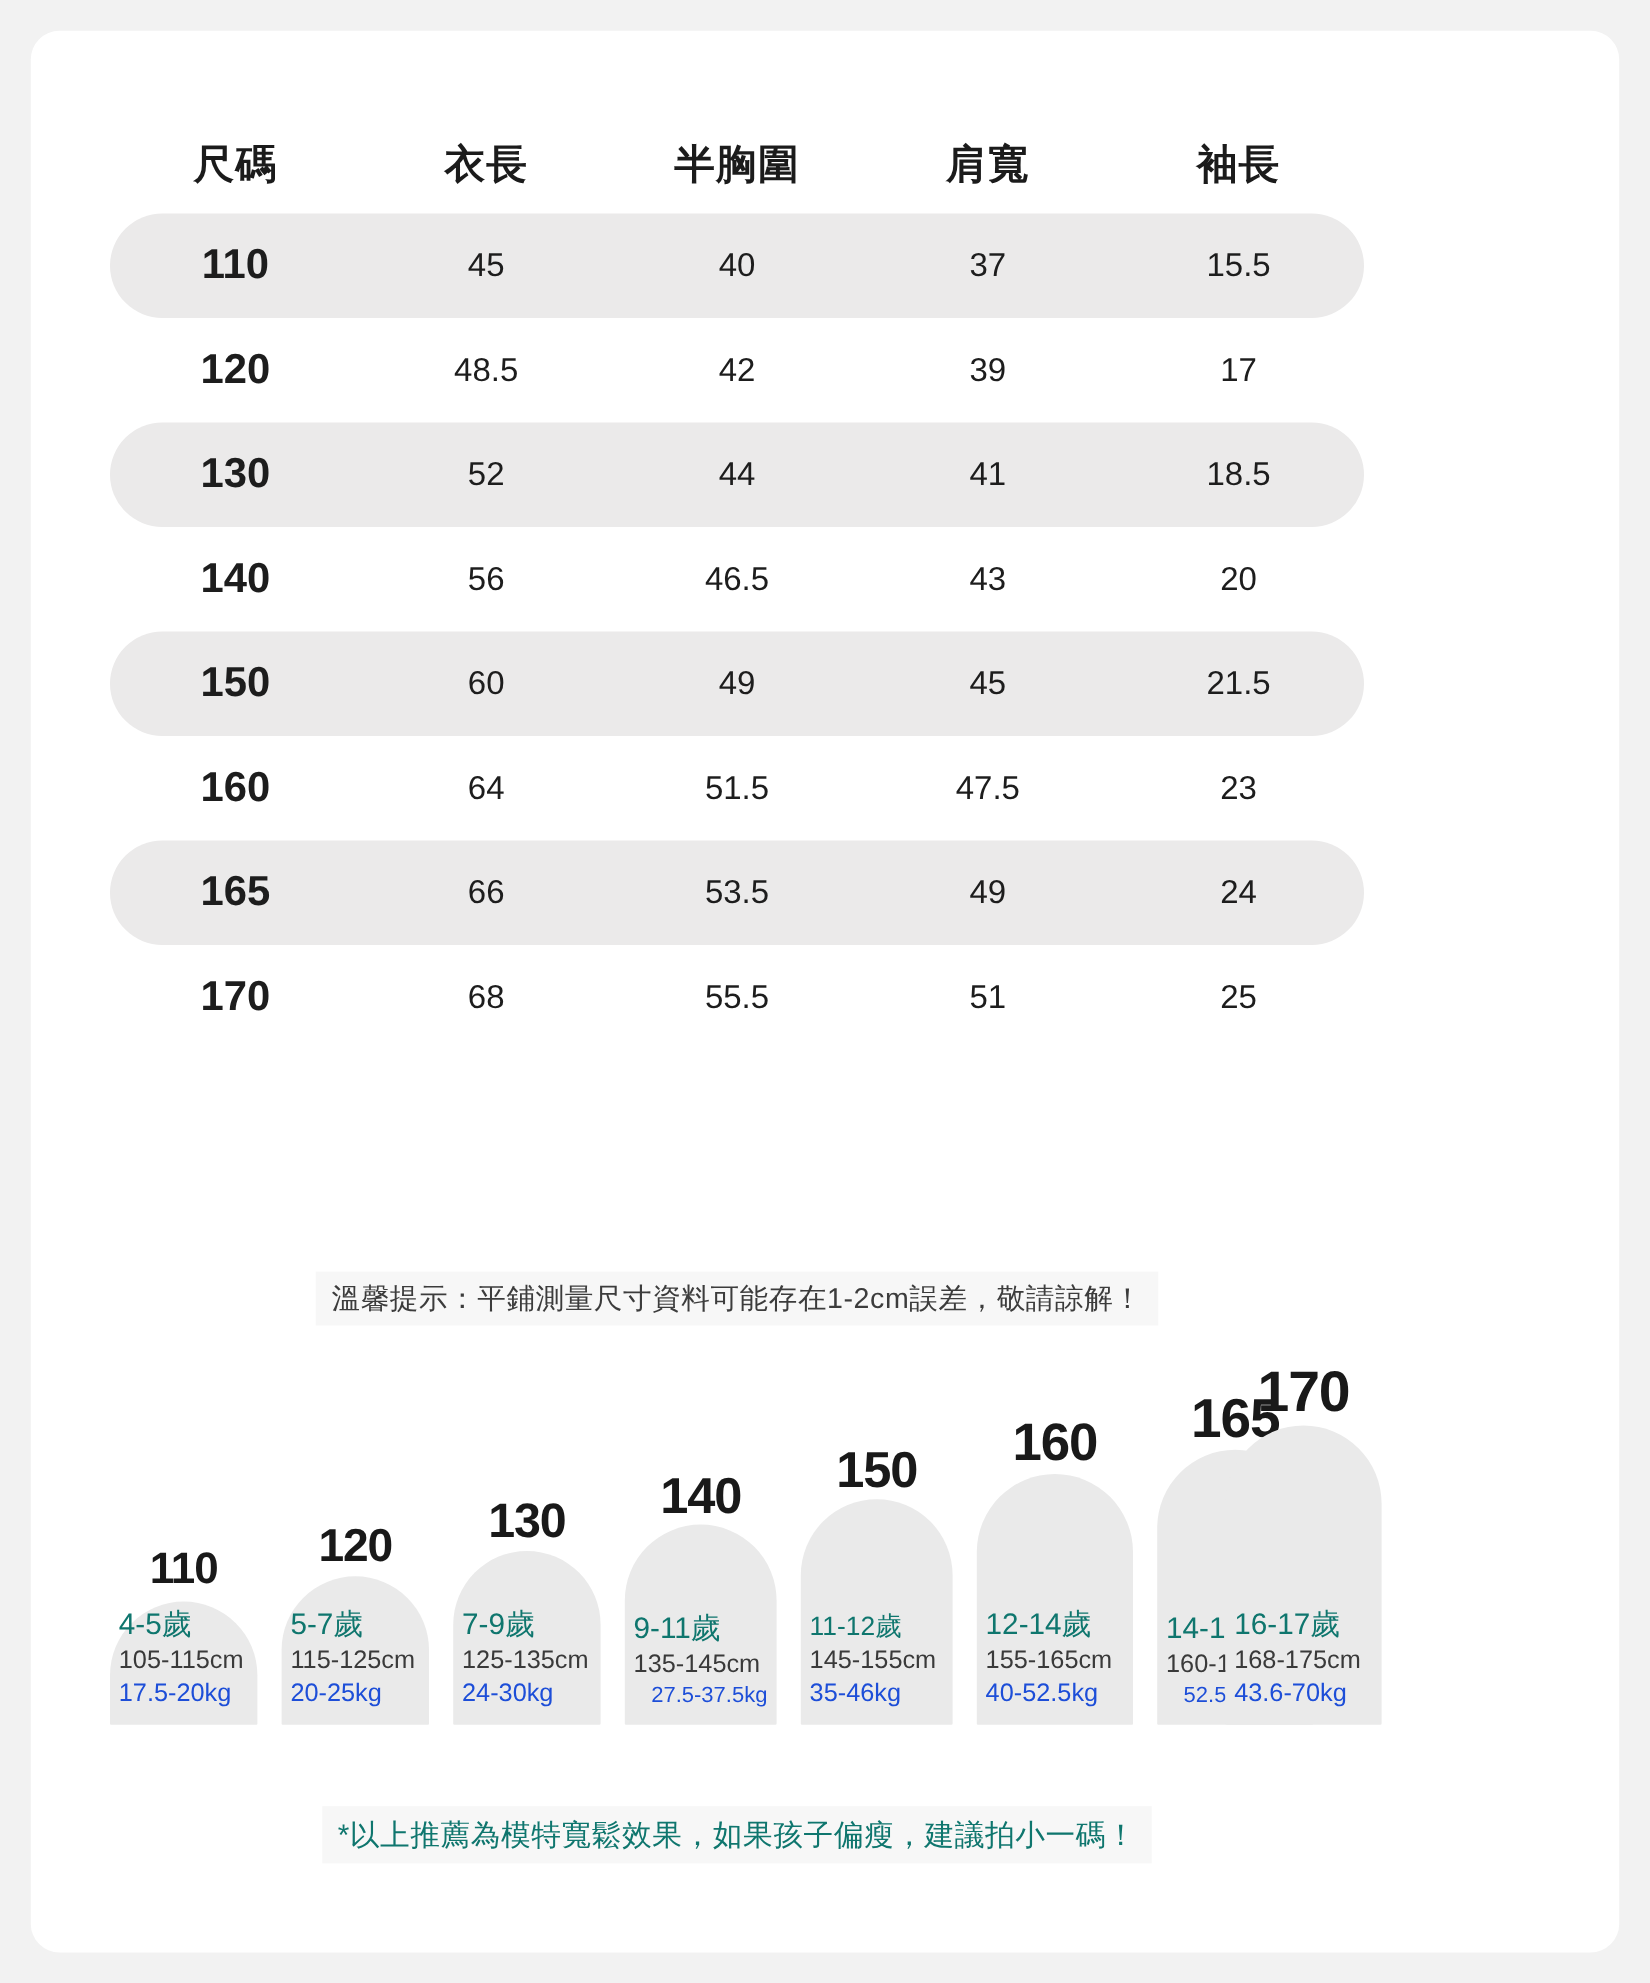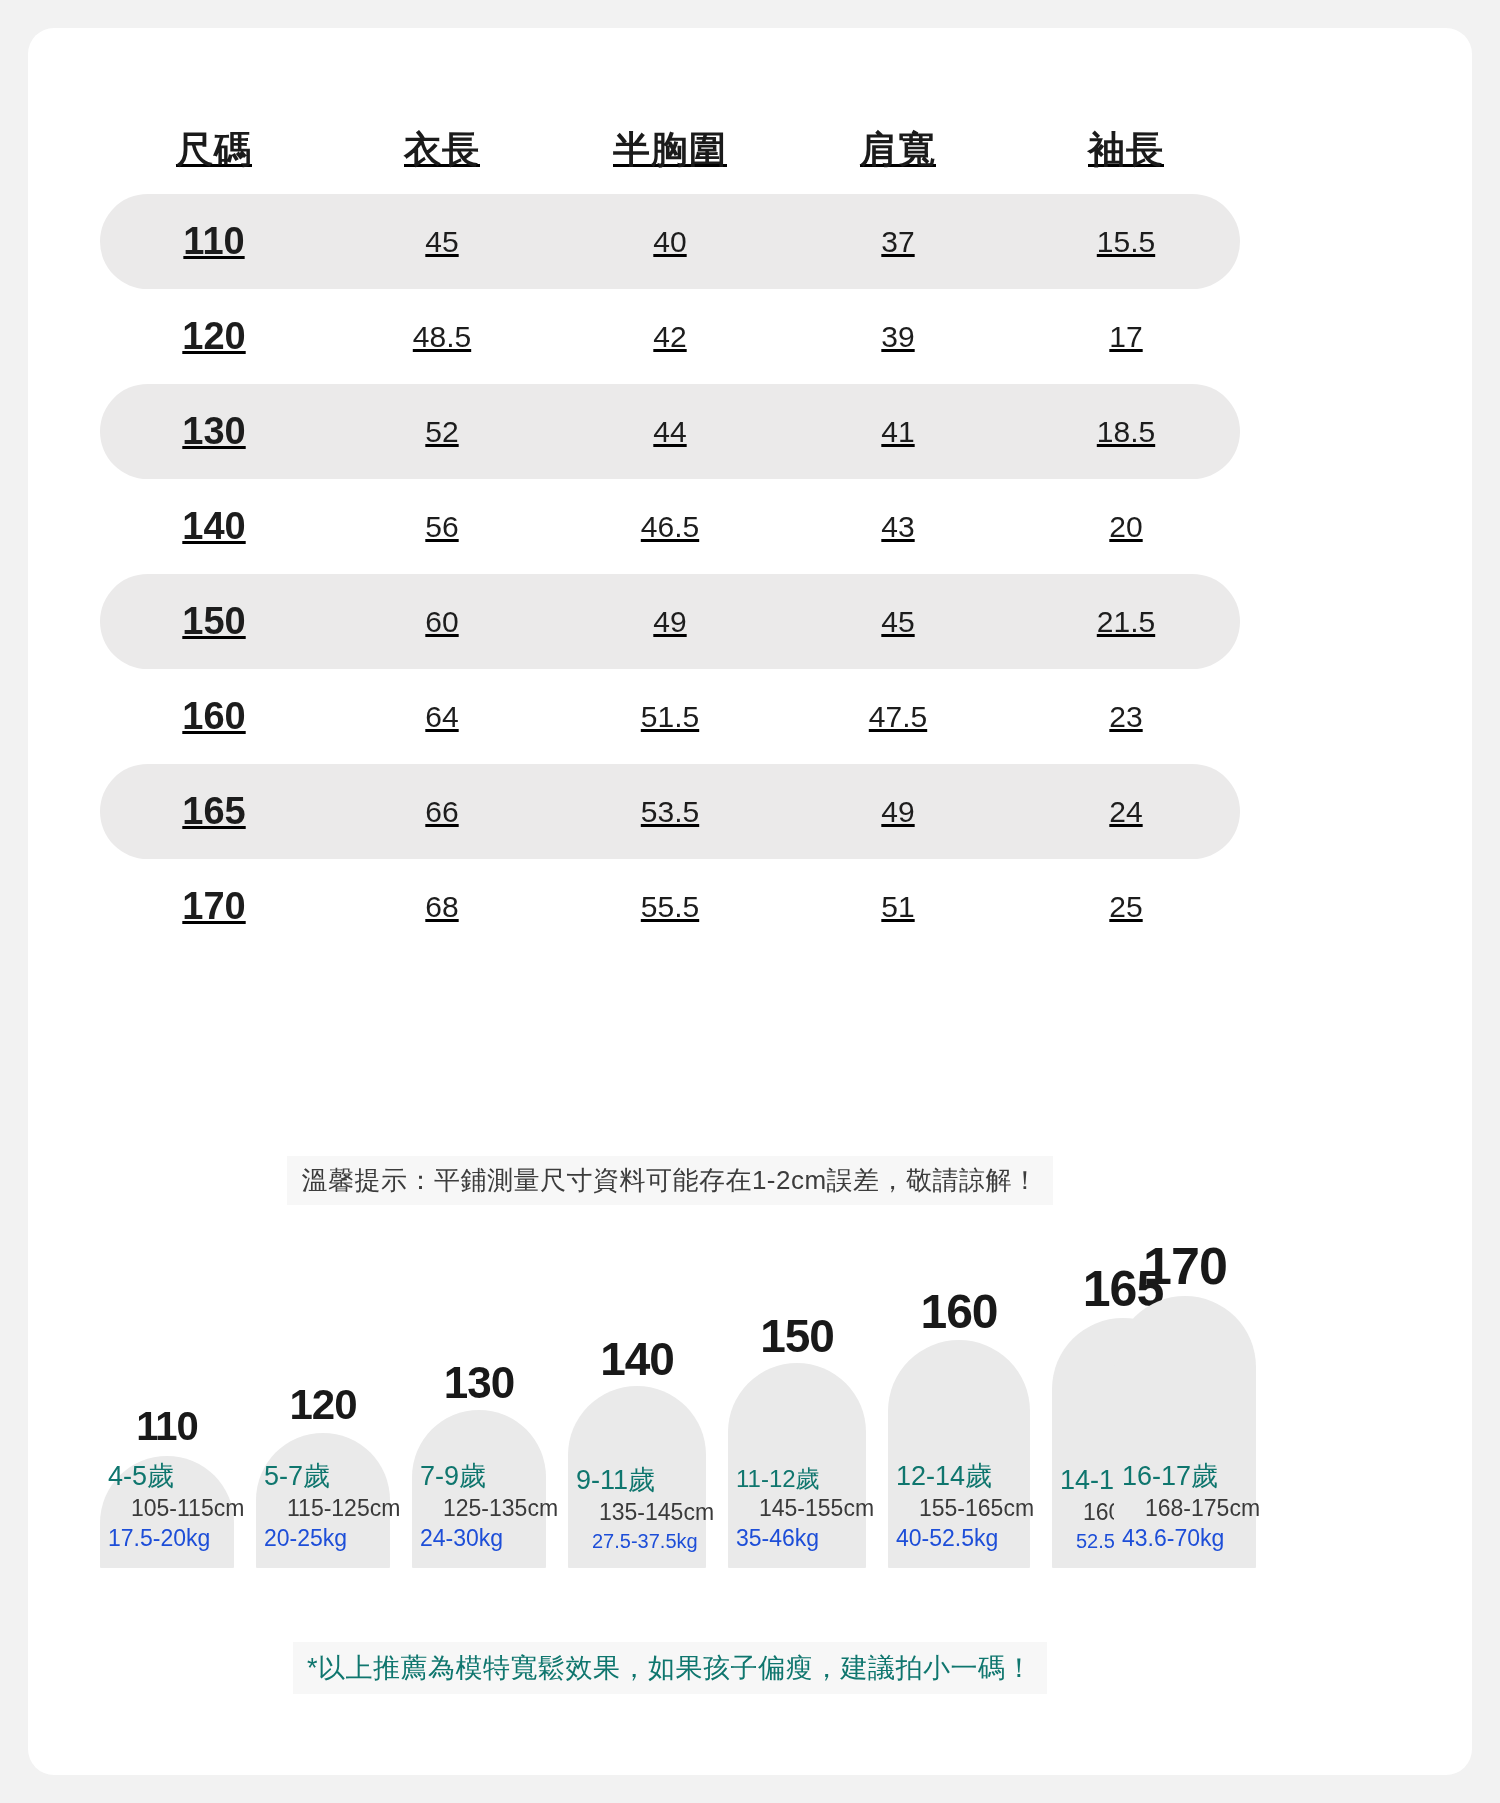--- a/index.html
+++ b/index.html
@@ -31,21 +31,20 @@
     border-radius: 26px;
     box-sizing: border-box;
   }
 
   
   .table-wrap {
     position: absolute;
     left: 72px;
     top: 78px;
     width: 1140px;
-    text-decoration: underline;
   }
 
   .thead {
     display: flex;
     align-items: center;
     height: 88px;
   }
   .thead .th {
     flex: 1 1 0;
     text-align: center;
@@ -134,21 +133,20 @@
     font-size: 27px;
     color: #0f766e;
     line-height: 1.25;
     white-space: nowrap;
   }
   .arch-h {
     font-size: 23px;
     color: #3a3a3a;
     line-height: 1.3;
     white-space: nowrap;
-    margin-left: 23px;
   }
   .arch-w {
     font-size: 23px;
     color: #1d4ed8;
     line-height: 1.3;
     white-space: nowrap;
   }
   .arch-h.sm, .arch-w.sm {
     font-size: 20px;
     margin-left: 16px;

